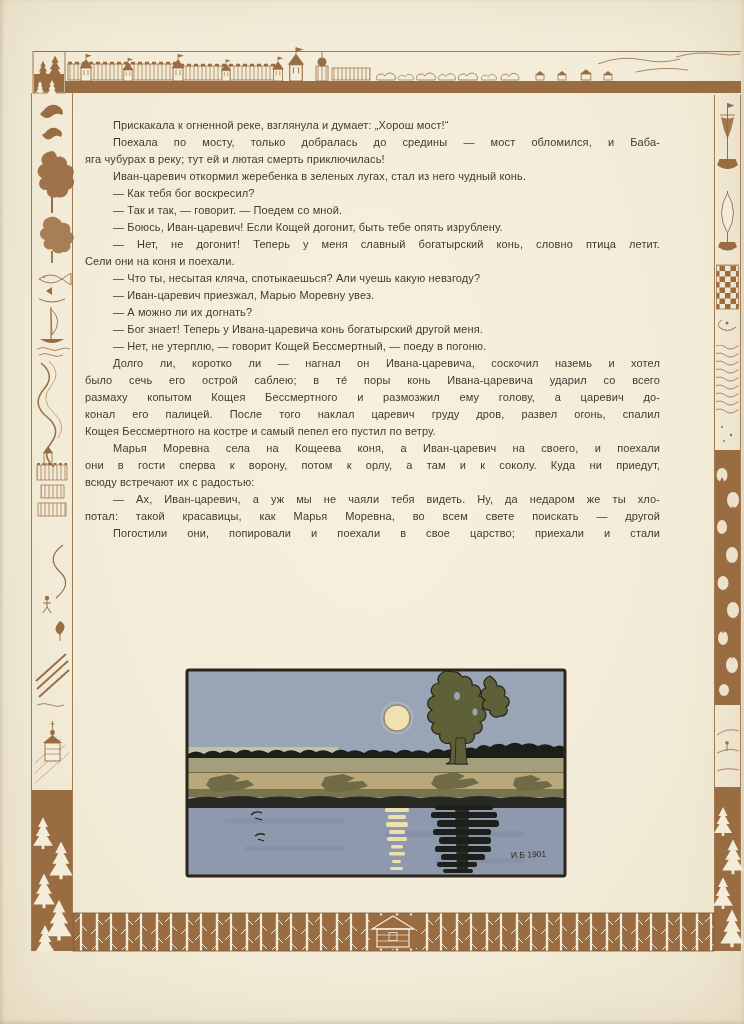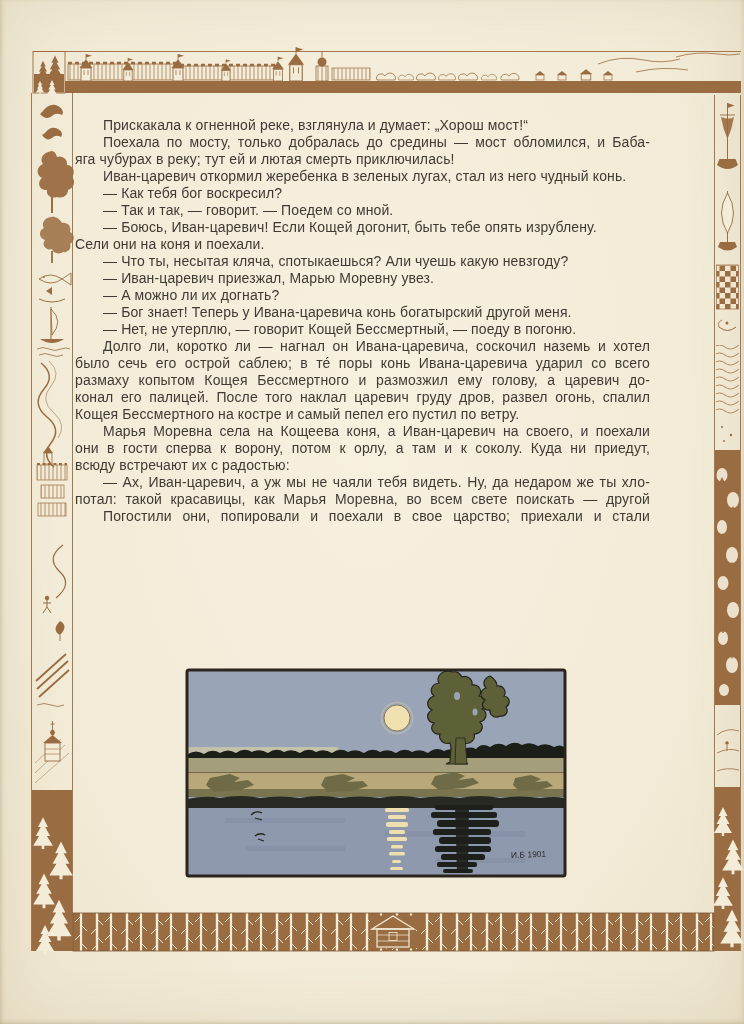--- a/index.html
+++ b/index.html
@@ -6,23 +6,23 @@
   body{width:744px;height:1024px;overflow:hidden;}
   .page{
     position:relative;width:744px;height:1024px;overflow:hidden;
     background:radial-gradient(ellipse at 50% 40%, #f6f0df 0%, #f2ebd7 65%, #ece3cb 100%);
     box-shadow:inset 0 0 60px rgba(140,115,70,.10),
                inset 3px 0 5px -2px rgba(120,100,60,.28),
                inset -2px -3px 5px -2px rgba(120,100,60,.22);
   }
   .border-art{position:absolute;left:0;top:0;pointer-events:none;}
   .text-block{
-    position:absolute;left:75px;top:117px;width:575px;
+    position:absolute;left:85px;top:117px;width:575px;
     font-family:"Liberation Sans","DejaVu Sans",sans-serif;
-    font-size:14px;line-height:17px;letter-spacing:.12px;
+    font-size:11px;line-height:17px;letter-spacing:.12px;
     color:#3f3b34;
   }
   .ln{height:17px;overflow:hidden;}
   .ind{padding-left:28px;}
   .jst{text-align:justify;text-align-last:justify;}
   .illus{position:absolute;left:185px;top:668px;}
 </style>
 </head>
 <body>
 
@@ -203,20 +203,21 @@
   </svg>
 
   <div class="text-block">
     <div class="ln ind">Прискакала к огненной реке, взглянула и думает: „Хорош мост!“</div>
     <div class="ln ind jst">Поехала по мосту, только добралась до средины — мост обломился, и Баба-</div>
     <div class="ln">яга чубурах в реку; тут ей и лютая смерть приключилась!</div>
     <div class="ln ind">Иван-царевич откормил жеребенка в зеленых лугах, стал из него чудный конь.</div>
     <div class="ln ind">— Как тебя бог воскресил?</div>
     <div class="ln ind">— Так и так, — говорит. — Поедем со мной.</div>
     <div class="ln ind">— Боюсь, Иван-царевич! Если Кощей догонит, быть тебе опять изрублену.</div>
+    <div class="ln ind jst">— Нет, не догонит! Теперь у меня славный богатырский конь, словно птица летит.</div>
     <div class="ln">Сели они на коня и поехали.</div>
     <div class="ln ind">— Что ты, несытая кляча, спотыкаешься? Али чуешь какую невзгоду?</div>
     <div class="ln ind">— Иван-царевич приезжал, Марью Моревну увез.</div>
     <div class="ln ind">— А можно ли их догнать?</div>
     <div class="ln ind">— Бог знает! Теперь у Ивана-царевича конь богатырский другой меня.</div>
     <div class="ln ind">— Нет, не утерплю, — говорит Кощей Бессмертный, — поеду в погоню.</div>
     <div class="ln ind jst">Долго ли, коротко ли — нагнал он Ивана-царевича, соскочил наземь и хотел</div>
     <div class="ln jst">было сечь его острой саблею; в те́ поры конь Ивана-царевича ударил со всего</div>
     <div class="ln jst">размаху копытом Кощея Бессмертного и размозжил ему голову, а царевич до-</div>
     <div class="ln jst">конал его палицей. После того наклал царевич груду дров, развел огонь, спалил</div>

